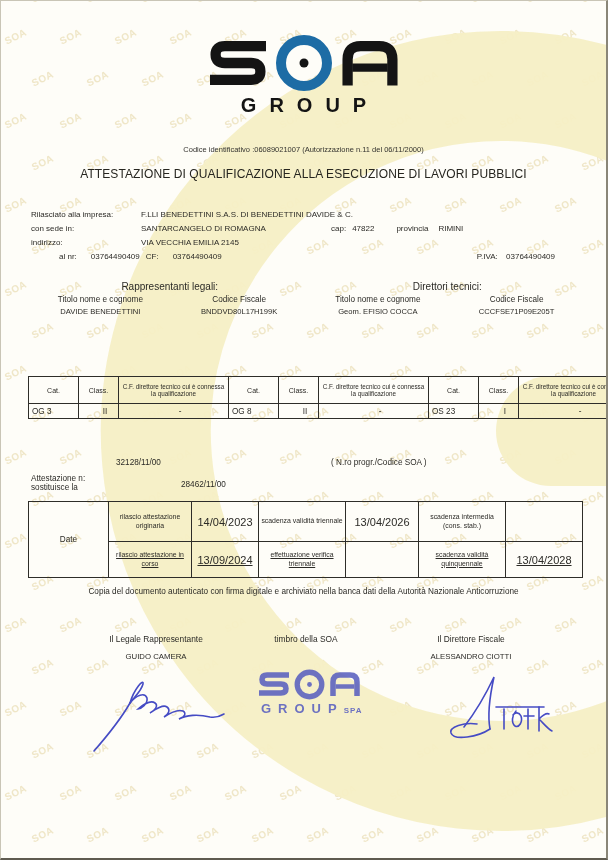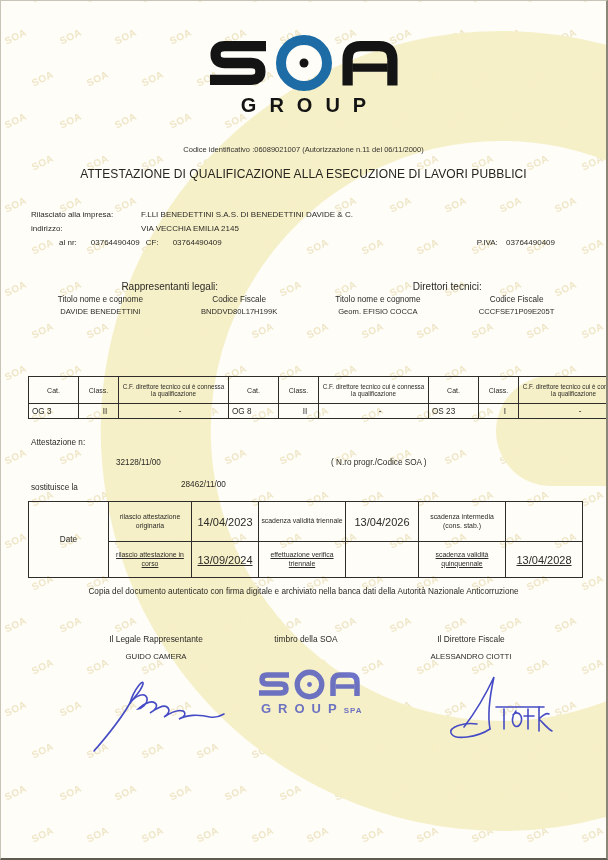--- a/index.html
+++ b/index.html
@@ -53,21 +53,21 @@
   .cat-title{top:361px; font-size:8.8px;}
   table{border-collapse:collapse;}
   .cat-table{top:375px; left:27px; width:555px; table-layout:fixed;}
   .cat-table th,.cat-table td{border:1px solid #2e2d29; padding:0 2px;}
   .cat-table th{font-weight:400; font-size:7px; height:26px; text-align:center;}
   .cat-table th.cfh{font-size:6.3px; line-height:7.5px;}
   .cat-table td{font-size:8.2px; height:14px; text-align:center;padding-left:15px;}
   .cat-table td.catc{text-align:left; padding-left:3px;}
   .col-cat{width:45px;} .col-class{width:35px;} .col-cf{width:105px;}
   
-  .att-label{top:437px; left:30px; font-size:8.2px;text-align:right;}
+  .att-label{top:473px; left:30px; font-size:8.2px;text-align:right;}
   .att-val{top:457px; left:115px; font-size:8.2px;}
   .att-note{top:457px; left:330px; font-size:8.2px;}
   .sost-label{top:482px; left:30px; font-size:8.2px;}
   .sost-val{top:479px; left:180px; font-size:8.2px;}
   
   .date-table{top:500px; left:27px; width:555px; table-layout:fixed;}
   .date-table td{border:1px solid #2e2d29; text-align:center; vertical-align:middle; padding:1px 2px;}
   .date-table td.lbl{font-size:6.9px; line-height:8.2px;}
   .date-table td.dt{font-size:11px;}
   .date-table td.rowhead{font-size:8.2px;}
@@ -375,20 +375,28 @@
 
     <div class="abs center codice-line">Codice identificativo :06089021007 (Autorizzazione n.11 del 06/11/2000)</div>
     <div class="abs center title-line">ATTESTAZIONE DI QUALIFICAZIONE ALLA ESECUZIONE DI LAVORI PUBBLICI</div>
 
     <div class="abs company">
       <div class="co-row">
         <span class="co-label">Rilasciato alla impresa:</span>
         <span class="co-val">F.LLI BENEDETTINI S.A.S. DI BENEDETTINI DAVIDE &amp; C.</span>
       </div>
       <div class="co-row">
+        <span class="co-label">con sede in:</span>
+        <span class="co-val w190">SANTARCANGELO DI ROMAGNA</span>
+        <span>cap:</span>
+        <span class="ml6">47822</span>
+        <span class="ml22">provincia</span>
+        <span class="ml10">RIMINI</span>
+      </div>
+      <div class="co-row">
         <span class="co-label">indirizzo:</span>
         <span class="co-val">VIA VECCHIA EMILIA 2145</span>
       </div>
       <div class="co-row">
         <span class="ml28">al nr:</span>
         <span class="ml14">03764490409</span>
         <span class="ml6">CF:</span>
         <span class="ml14">03764490409</span>
         <span class="piva-group">
           <span>P.IVA:</span>

